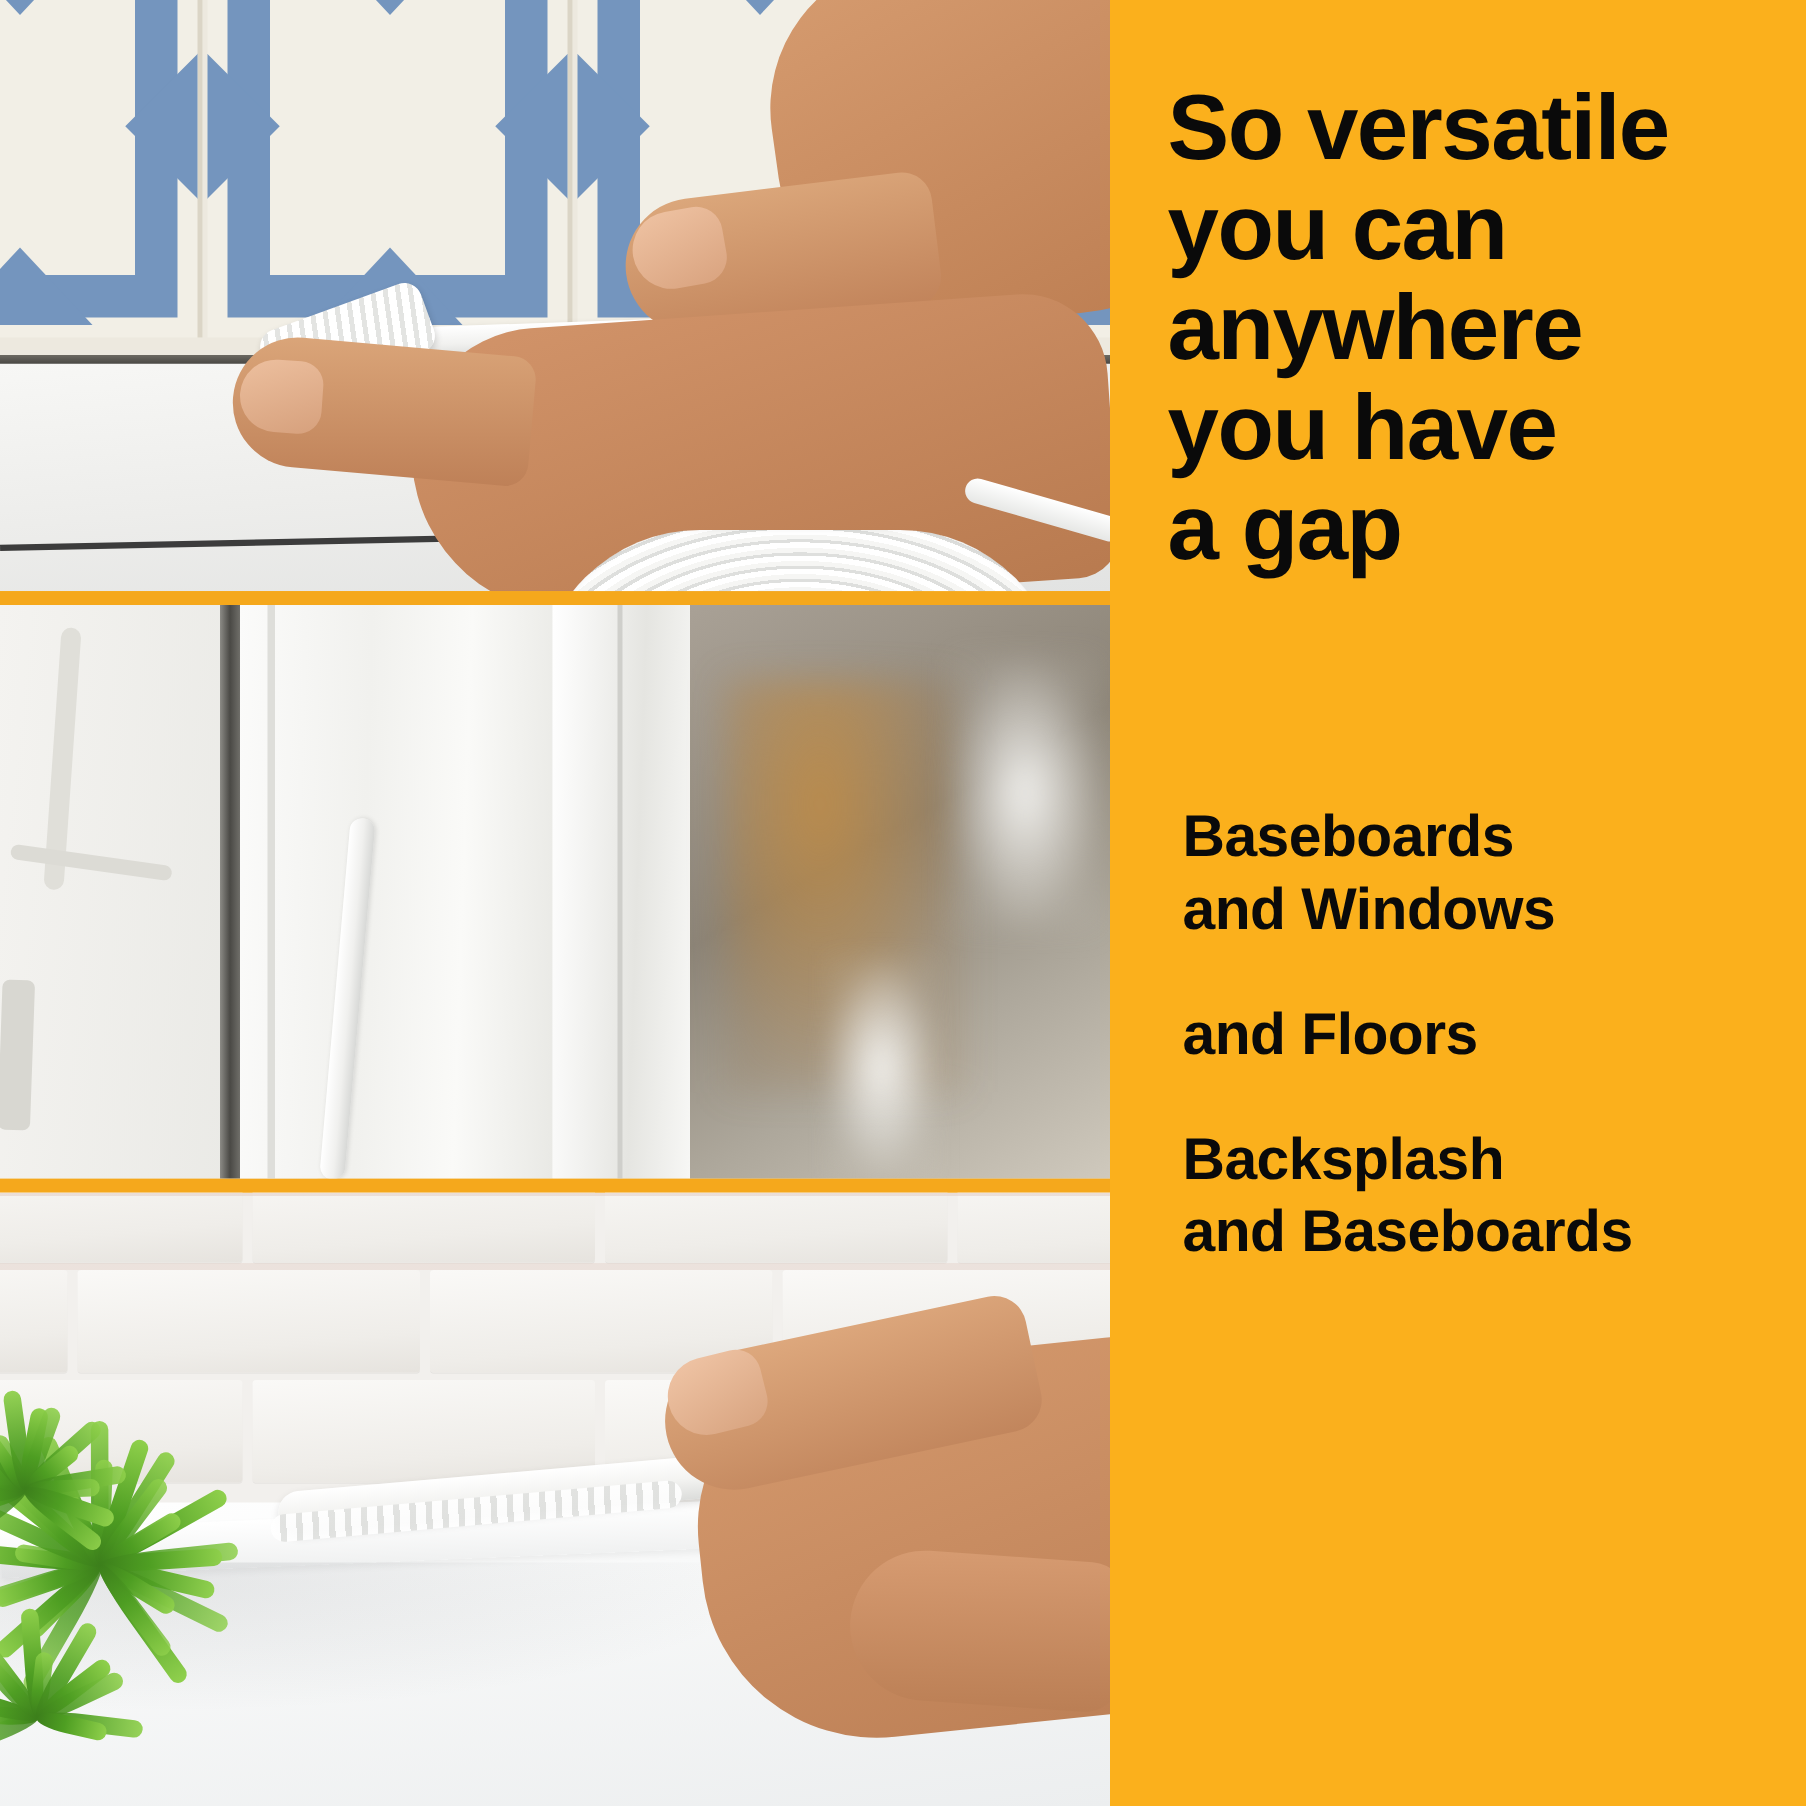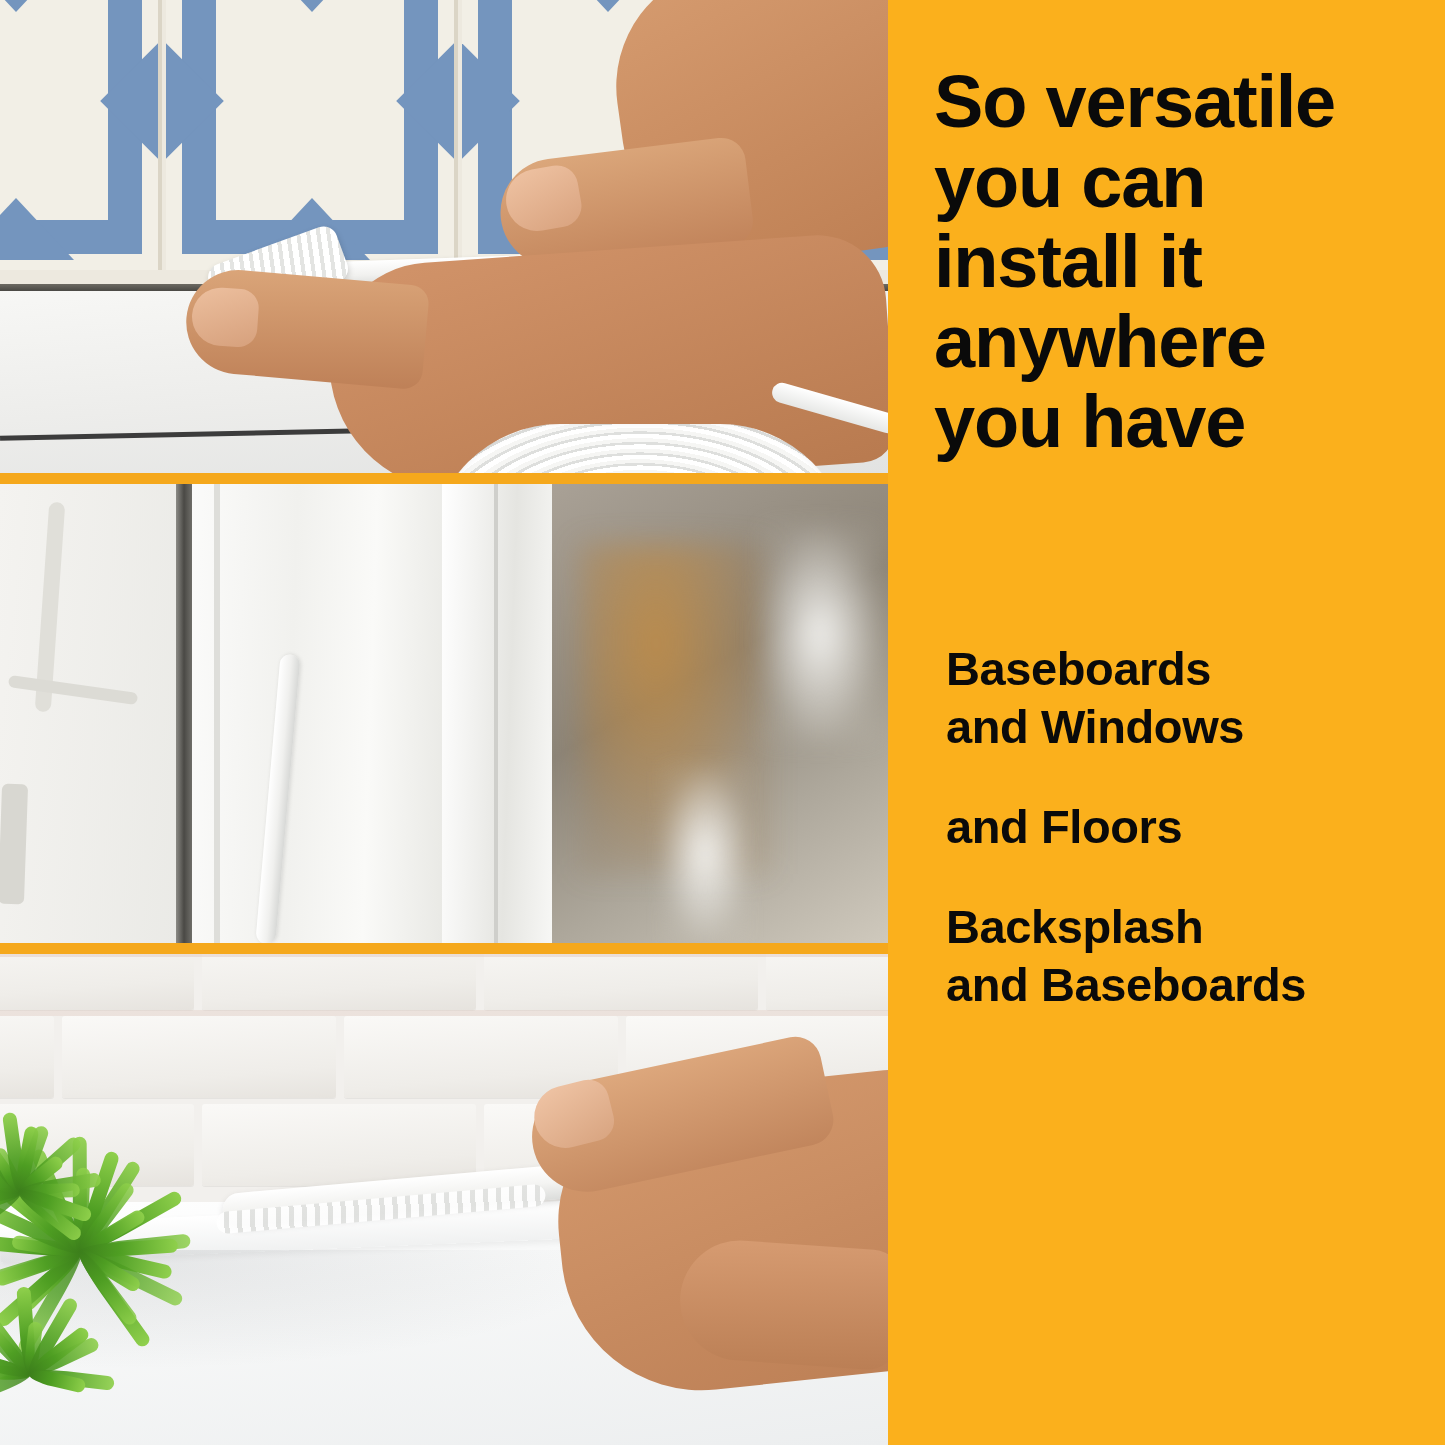--- a/index.html
+++ b/index.html
@@ -507,23 +507,23 @@
       <div class="p3-nail"></div>
       <div class="p3-finger2"></div>
     </div>
   </div>
 
   <div class="info-col">
 
     <div class="headline">
       <span class="hl-line">So versatile</span>
       <span class="hl-line">you can</span>
-      <span class="hl-line">install it</span>
       <span class="hl-line">anywhere</span>
       <span class="hl-line">you have</span>
+      <span class="hl-line">a gap</span>
     </div>
 
     <div class="bullets">
       <div class="bullet">
         <span class="b-line">Baseboards</span>
         <span class="b-line">and Windows</span>
       </div>
       <div class="bullet">
         <span class="b-line">and Floors</span>
       </div>

